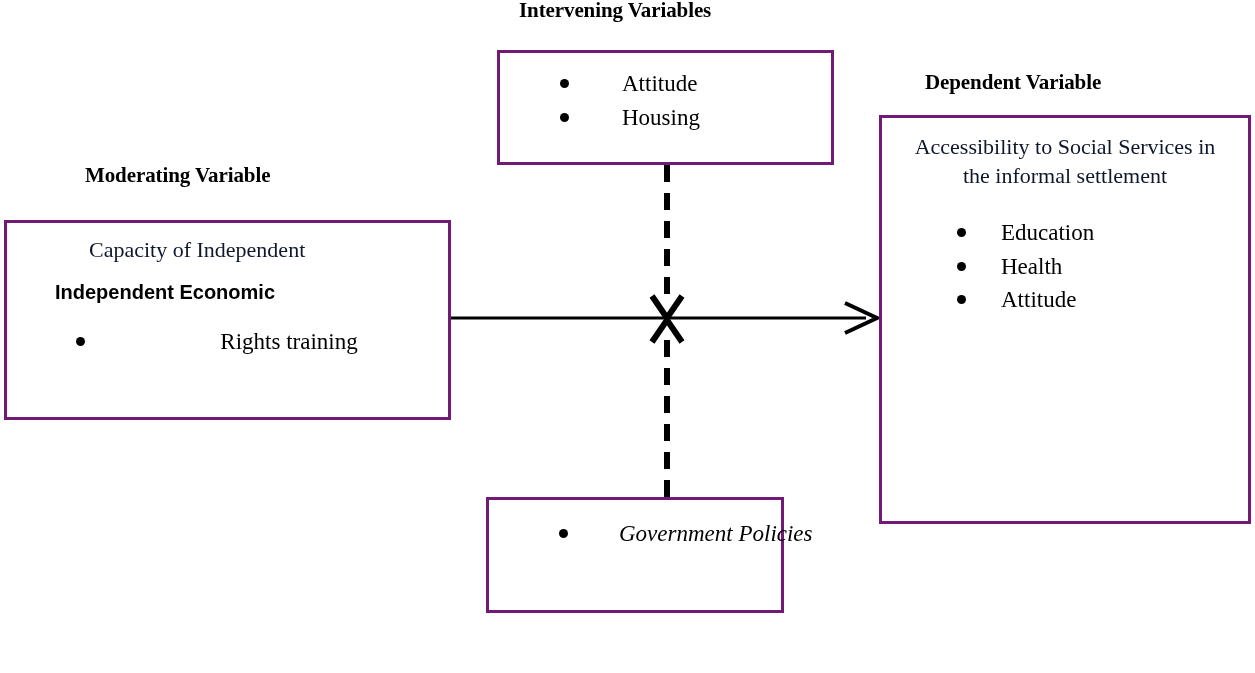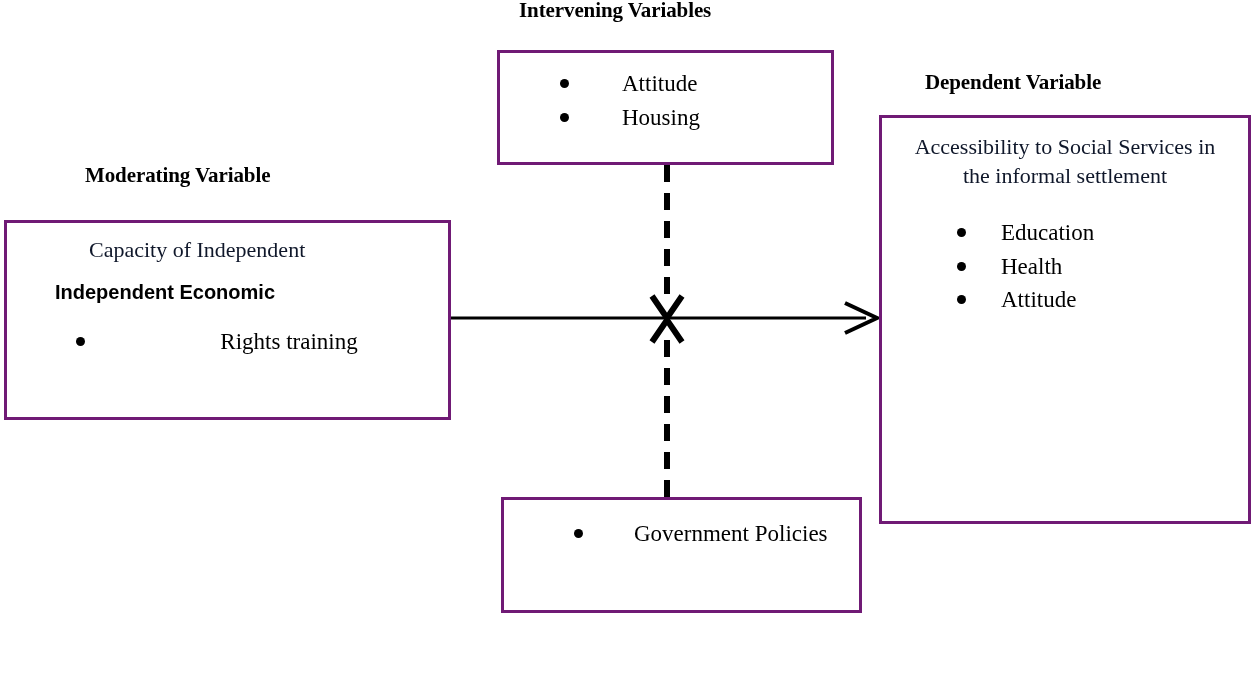--- a/index.html
+++ b/index.html
@@ -145,21 +145,21 @@
         <span class="dot"></span>
         <span>Health</span>
       </li>
       <li style="padding-left:44px;">
         <span class="dot"></span>
         <span>Attitude</span>
       </li>
     </ul>
   </div>
 
-  <div class="box" style="left:501px; top:497px; width:361px; height:116px;">
+  <div class="box" style="left:486px; top:497px; width:298px; height:116px;font-style:italic;">
     <ul class="bullets" style="margin:17px 0 0 70px;">
       <li style="padding-left:60px; width:200px;">
         <span class="dot"></span>
         <span>Government Policies</span>
       </li>
     </ul>
   </div>
 
 </div>
 

